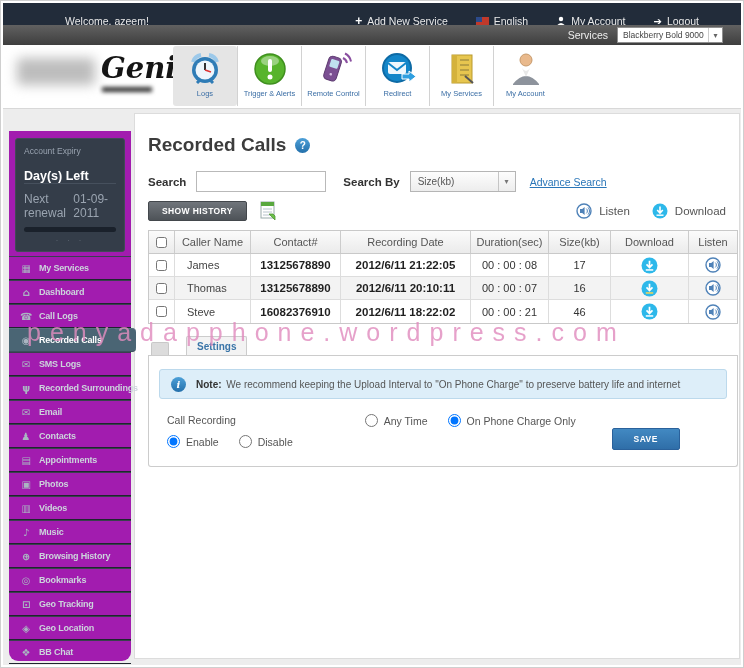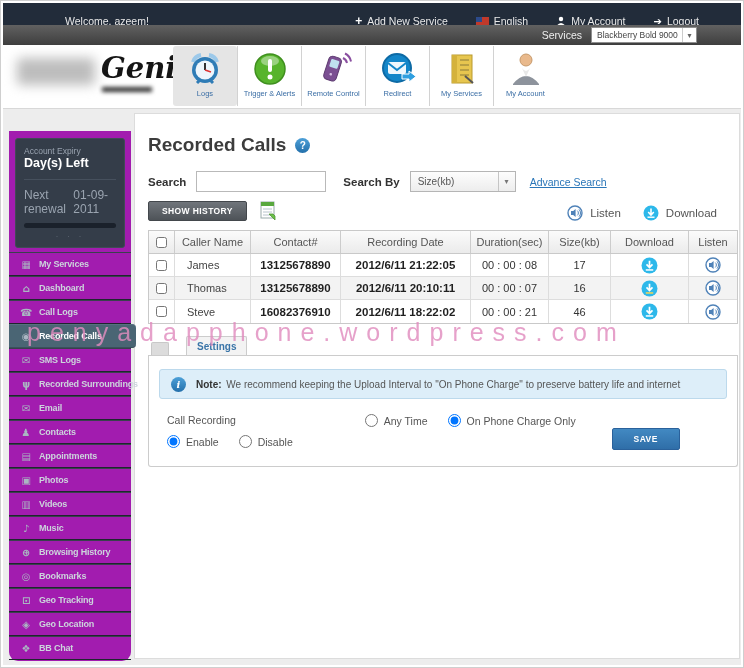--- a/index.html
+++ b/index.html
@@ -10,61 +10,61 @@
   .topbar{position:absolute;left:2px;right:2px;top:2px;height:36px;background:#222c3a;display:flex;align-items:center;color:#e9e9e9;font-size:10.5px}
   .topbar .welcome{margin-left:62px}
   .topbar .right{margin-left:auto;display:flex;align-items:center;gap:28px;margin-right:42px}
   .tb-item{display:flex;align-items:center;gap:5px;cursor:pointer}
   .plus{font-weight:bold;font-size:12px;color:#fff}
   .flag{width:13px;height:9px;background:#c0392b;position:relative;display:inline-block}
   .flag::after{content:"";position:absolute;left:0;top:0;width:6px;height:5px;background:#2c4a8a}
   .arrow-glyph{font-size:10px;color:#fff;font-family:"DejaVu Sans",sans-serif}
 
   
-  .servicesbar{position:absolute;left:2px;right:2px;top:24px;height:20px;background:linear-gradient(#616161,#3e3e3e);display:flex;align-items:center;justify-content:flex-end;gap:9px;padding-right:44px;color:#eee;font-size:10.5px}
+  .servicesbar{position:absolute;left:2px;right:2px;top:24px;height:20px;background:linear-gradient(#616161,#3e3e3e);display:flex;align-items:center;justify-content:flex-end;gap:9px;padding-right:18px;color:#eee;font-size:10.5px}
   .device-select{background:#fff;border:1px solid #8f8f8f;height:16px;width:106px;display:flex;align-items:center;justify-content:space-between;font-size:8.5px;color:#444;padding-left:5px;cursor:pointer}
   .device-select .arr{width:14px;height:100%;border-left:1px solid #ccc;display:flex;align-items:center;justify-content:center;color:#666;font-size:8px;font-family:"DejaVu Sans",sans-serif}
 
   
   .logorow{position:absolute;left:2px;right:2px;top:44px;height:64px;background:#fff;border-bottom:1px solid #d8d8d8}
   .logo-blur{position:absolute;left:14px;top:13px;width:78px;height:27px;background:#bdbdbd;border-radius:4px;filter:blur(6px)}
   .brand{position:absolute;left:98px;top:6px;font-family:"DejaVu Serif",serif;font-style:italic;font-weight:bold;font-size:29px;color:#151515}
   .brand .reg{font-size:8px;vertical-align:super;font-style:normal}
   .tagline-blur{position:absolute;left:99px;top:42px;width:50px;height:5px;background:#333;filter:blur(2px)}
   .navicons{position:absolute;left:170px;top:1px;display:flex;height:60px}
   .nav-item{width:64px;display:flex;flex-direction:column;align-items:center;padding-top:3px;cursor:pointer;border-left:1px solid #d2d2d2}
   .nav-item:first-child{border-left:none;background:#e5e5e5;border-radius:3px}
   .nav-label{font-size:7.5px;color:#3b6ea5;margin-top:1px;text-align:center;line-height:1.1}
 
   
   .band{position:absolute;left:2px;right:2px;top:108px;bottom:2px;background:#ededed}
   .sidebar{position:absolute;left:8px;top:130px;width:122px;height:530px;background:#a21caf;border-radius:0 0 9px 9px;z-index:5}
   .acct{margin:7px 6px 4px 6px;background:#343d49;border:1px solid #404a57;border-radius:3px;padding:7px 8px 6px}
   .acct-label{font-size:8.5px;color:#98a2af}
-  .days{font-size:12.5px;color:#fff;font-weight:bold;margin-top:0;border-bottom:1px solid #46505d;padding-bottom:9px}
+  .days{font-size:12.5px;color:#fff;font-weight:bold;margin-top:13px;border-bottom:1px solid #46505d;}
   .renew{display:flex;justify-content:space-between;font-size:12px;color:#9aa4b0;margin-top:8px}
   .pbar{height:5px;background:#1a212b;border-radius:3px;margin-top:7px}
   .dots{text-align:center;color:#59636f;font-size:9px;letter-spacing:3px;margin-top:3px}
   .menu{margin-top:2px}
   .mitem{height:24px;display:flex;align-items:center;gap:7px;padding-left:11px;border-top:1px solid #39414d;border-bottom:1px solid #1f252e;font-size:9px;font-weight:bold;color:#ccd4dc;cursor:pointer;white-space:nowrap;letter-spacing:-0.2px}
   .mitem .ic{width:12px;text-align:center;color:#aab6c2;font-size:10px;font-family:"DejaVu Sans",sans-serif;flex:0 0 12px}
   .mitem.active{background:#4a6574;margin-right:-5px;border-radius:0 4px 4px 0;color:#fff;border-top-color:#567180;border-bottom-color:#3a505c}
 
   
   .main{position:absolute;left:133px;top:112px;width:606px;height:546px;background:#fff;border:1px solid #dcdcdc;z-index:4}
   .title-row{display:flex;align-items:center;gap:9px;margin:20px 0 0 13px}
   .title{font-size:19px;font-weight:bold;color:#3c3c3c}
   .qicon{width:15px;height:15px;border-radius:50%;background:linear-gradient(#4da0d8,#2470ab);color:#fff;font-size:10px;font-weight:bold;display:flex;align-items:center;justify-content:center;cursor:pointer}
   .search-row{display:flex;align-items:center;margin:15px 0 0 13px;font-size:11.5px;color:#333;font-weight:bold}
   .search-input{width:130px;height:21px;border:1px solid #b9b9b9;margin-left:10px;font-size:11px;padding:0 4px}
   .lbl-sby{margin-left:17px}
   .select{margin-left:10px;width:106px;height:21px;border:1px solid #b5b5b5;background:linear-gradient(#fdfdfd,#ededed);display:flex;align-items:center;justify-content:space-between;font-weight:normal;font-size:10px;color:#555;padding-left:7px;cursor:pointer}
   .select .arr{width:17px;height:100%;border-left:1px solid #c5c5c5;display:flex;align-items:center;justify-content:center;color:#777;font-size:8px;font-family:"DejaVu Sans",sans-serif}
   .advlink{margin-left:14px;font-size:10.5px;color:#2a76b8;text-decoration:underline;font-weight:normal;cursor:pointer}
-  .actions-row{display:flex;align-items:flex-end;margin:9px 22px 0 13px}
+  .actions-row{display:flex;align-items:center;margin:9px 13px 0 13px}
   .btn-history{height:20px;padding:0 13px;background:linear-gradient(#70757b,#4e5358);color:#fff;font-size:8.5px;font-weight:bold;letter-spacing:.4px;border:1px solid #43474c;border-radius:2px;display:flex;align-items:center;cursor:pointer}
   .excel{margin-left:11px;cursor:pointer;display:flex}
   .legend{margin-left:auto;display:flex;align-items:center;gap:7px;font-size:11.5px;color:#555}
   .legend .gap{width:8px}
 
   
   .tbl{margin:9px 0 0 13px;width:590px;border:1px solid #c9c9c9}
   .thead,.trow{display:grid;grid-template-columns:26px 76px 90px 130px 78px 62px 78px 48px;height:23px}
   .thead{background:linear-gradient(#fbfbfb,#ebebeb);border-bottom:1px solid #c9c9c9}
   .th{display:flex;align-items:center;justify-content:center;font-size:11px;color:#555;border-right:1px solid #ccc}

